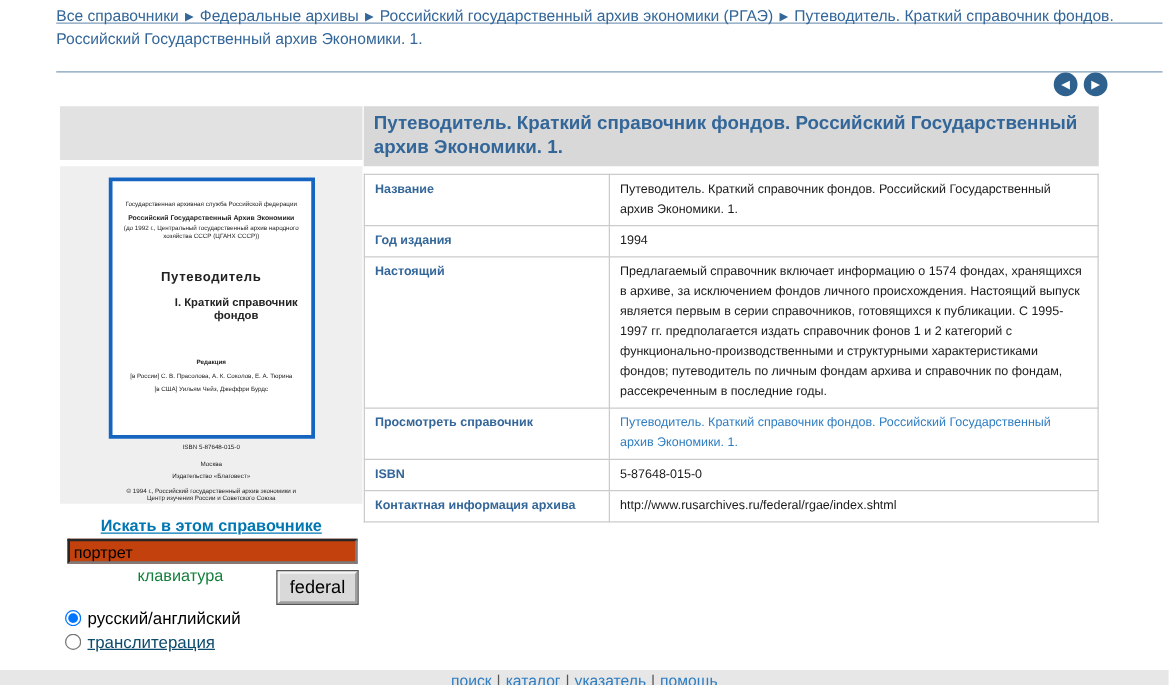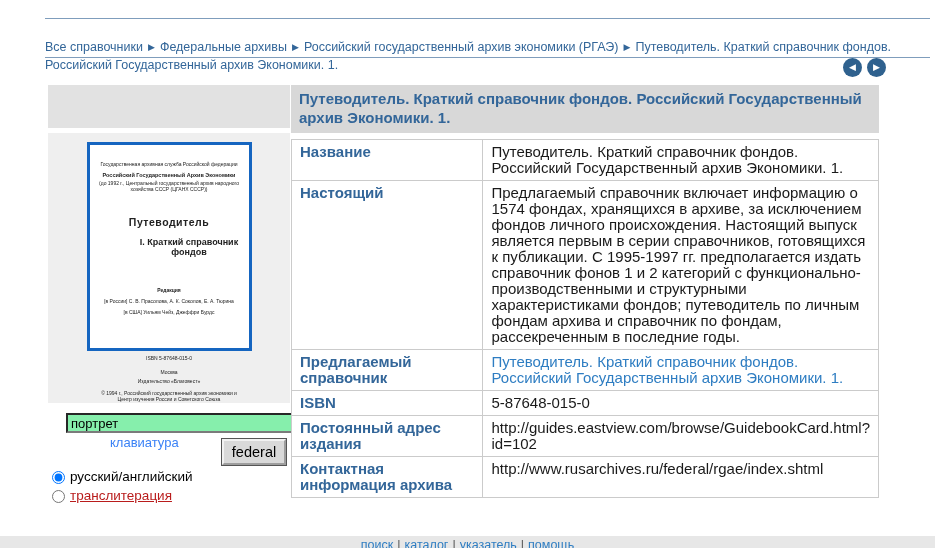--- a/index.html
+++ b/index.html
@@ -7,21 +7,21 @@
     width:935px;height:548px;overflow:hidden;position:relative;
     background:#ffffff;
     font-family:"Liberation Sans", sans-serif;
     -webkit-font-smoothing:antialiased;
   }
   
   .rule{position:absolute;left:45px;width:885px;border-top:1px solid #7f9dbc;height:0;}
   .rule-top{top:18px;}
   .rule-bottom{top:57px;}
   .breadcrumb{
-    position:absolute;left:45px;top:39px;width:880px;
+    position:absolute;left:45px;top:5px;width:880px;
     font-size:12.5px;line-height:17px;color:#336699;
   }
   .crumb{color:#336699;text-decoration:none;cursor:pointer;}
   .crumb-sep{color:#336699;font-size:9px;padding:0 5px;position:relative;top:-1px;}
   
   .pager{position:absolute;left:843px;top:58px;display:flex;gap:5px;}
   .pager-btn{
     width:19px;height:19px;border-radius:50%;background:#2f618e;color:#ffffff;
     display:flex;align-items:center;justify-content:center;
     font-size:9px;cursor:pointer;line-height:1;
@@ -48,45 +48,45 @@
   .cv-city{margin-top:8px;}
   .cv-pub{margin-top:3px;}
   .cv-copy{margin-top:6px;width:140px;}
   
   .search-block{width:242px;}
   .search-heading{
     text-align:center;font-size:13px;font-weight:bold;color:#0077b3;
     text-decoration:underline;margin-bottom:3px;cursor:pointer;
   }
   .search-input{
-    box-sizing:border-box;width:232px;height:20px;margin-left:18px;
-    border:2px inset #7b7b7b;background:#86efac;
+    box-sizing:border-box;width:232px;height:20px;margin-left:6px;
+    border:2px inset #7b7b7b;background:#c2410c;
     font-family:"Liberation Sans", sans-serif;font-size:13px;padding:1px 3px;color:#000;
   }
   .search-mid{display:flex;justify-content:space-between;align-items:flex-start;margin-top:2px;}
-  .kbd-link{margin-left:62px;font-size:13px;color:#3b82f6;cursor:pointer;}
+  .kbd-link{margin-left:62px;font-size:13px;color:#15803d;cursor:pointer;}
   .search-btn{
     margin-right:4px;margin-top:4px;width:64px;height:26px;
     background:#d9d9d9;border:2px outset #f2f2f2;outline:1px solid #555;
     font-family:"Liberation Sans", sans-serif;font-size:14.5px;color:#000;cursor:pointer;
   }
-  .radio-row{display:flex;align-items:flex-end;margin-top:4px;margin-left:4px;font-size:13.5px;color:#000;}
+  .radio-row{display:flex;align-items:center;margin-top:4px;margin-left:4px;font-size:13.5px;color:#000;}
   .radio-row input{margin:0 5px 0 0;}
-  .radio-link{color:#b91c1c;text-decoration:underline;cursor:pointer;}
+  .radio-link{color:#0c4a6e;text-decoration:underline;cursor:pointer;}
   
   .right-col{position:absolute;left:291px;top:85px;width:588px;}
   .card-title{
     box-sizing:border-box;width:588px;background:#d8d8d8;
     padding:4px 8px 6px 8px;font-size:15px;font-weight:bold;color:#336699;line-height:19px;
     margin-bottom:6px;
   }
   table.card{border-collapse:collapse;width:588px;background:#ffffff;}
   table.card td{
     border:1px solid #cbcbcb;vertical-align:top;
-    padding:4px 8px;font-size:15px;line-height:16px;margin-top:37px;
+    padding:4px 8px;font-size:10px;line-height:16px;margin-top:37px;
   }
   td.lbl{width:179px;color:#336699;font-weight:bold;}
   td.val{color:#1a1a1a;}
   .val-link{color:#2e7dc2;cursor:pointer;}
   
   .footer{
     position:absolute;left:0;top:536px;width:935px;height:16px;background:#e7e7e7;
     text-align:center;font-size:12.5px;padding-top:2px;box-sizing:border-box;
   }
   .footer a{color:#2e7dc2;text-decoration:underline;cursor:pointer;}
@@ -126,20 +126,21 @@
       <div class="cv-tiny cv-ed">[в России] С. В. Прасолова, А. К. Соколов, Е. А. Тюрина</div>
       <div class="cv-tiny cv-ed">[в США] Уильям Чейз, Джеффри Бурдс</div>
       <div class="cv-tiny cv-isbn">ISBN 5-87648-015-0</div>
       <div class="cv-tiny cv-city">Москва</div>
       <div class="cv-tiny cv-pub">Издательство «Благовест»</div>
       <div class="cv-tiny cv-copy">© 1994 г., Российский государственный архив экономики и Центр изучения России и Советского Союза</div>
     </div>
   </div>
 
   <div class="search-block">
+    <div class="search-heading">Искать в этом справочнике</div>
     <input class="search-input" type="text" value="портрет" style="">
     <div class="search-mid">
       <a class="kbd-link">клавиатура</a>
       <button class="search-btn">federal</button>
     </div>
     <div class="radio-row">
       <input type="radio" name="searchmode" checked="" style="">
       <span>русский/английский</span>
     </div>
     <div class="radio-row">
@@ -152,34 +153,34 @@
 <div class="right-col">
   <div class="card-title">Путеводитель. Краткий справочник фондов. Российский Государственный архив Экономики. 1.</div>
 
   <table class="card">
     <tbody>
       <tr>
         <td class="lbl">Название</td>
         <td class="val">Путеводитель. Краткий справочник фондов. Российский Государственный архив Экономики. 1.</td>
       </tr>
       <tr>
+        <td class="lbl">Год издания</td>
+        <td class="val">1994</td>
+      </tr>
+      <tr>
         <td class="lbl">Настоящий</td>
         <td class="val">Предлагаемый справочник включает информацию о 1574 фондах, хранящихся в архиве, за исключением фондов личного происхождения. Настоящий выпуск является первым в серии справочников, готовящихся к публикации. С 1995-1997 гг. предполагается издать справочник фонов 1 и 2 категорий с функционально-производственными и структурными характеристиками фондов; путеводитель по личным фондам архива и справочник по фондам, рассекреченным в последние годы.</td>
       </tr>
       <tr>
-        <td class="lbl">Предлагаемый справочник</td>
+        <td class="lbl">Просмотреть справочник</td>
         <td class="val"><a class="val-link">Путеводитель. Краткий справочник фондов. Российский Государственный архив Экономики. 1.</a></td>
       </tr>
       <tr>
         <td class="lbl">ISBN</td>
         <td class="val">5-87648-015-0</td>
-      </tr>
-      <tr>
-        <td class="lbl">Постоянный адрес издания</td>
-        <td class="val">http://guides.eastview.com/browse/GuidebookCard.html?id=102</td>
       </tr>
       <tr>
         <td class="lbl">Контактная информация архива</td>
         <td class="val">http://www.rusarchives.ru/federal/rgae/index.shtml</td>
       </tr>
     </tbody>
   </table>
 </div>
 
 <div class="footer">

